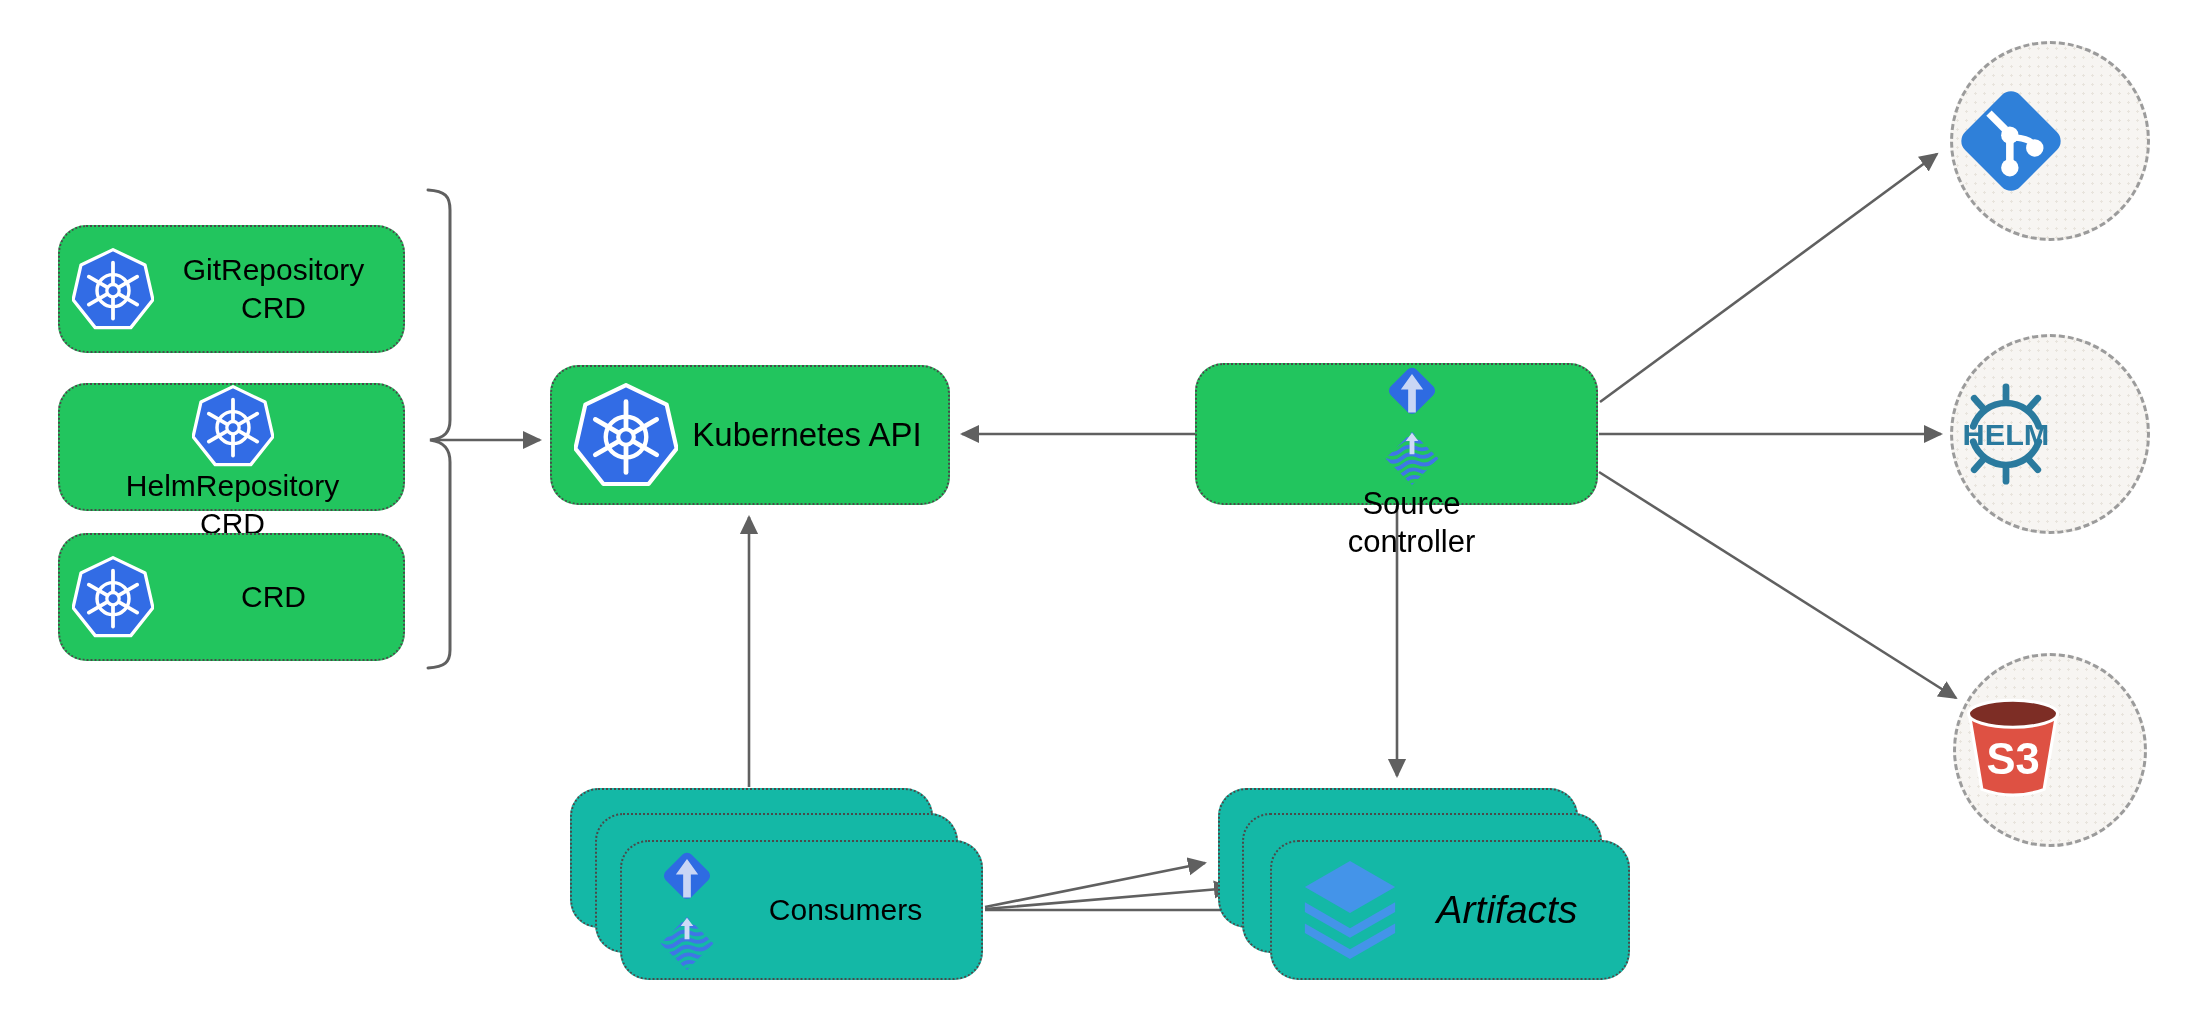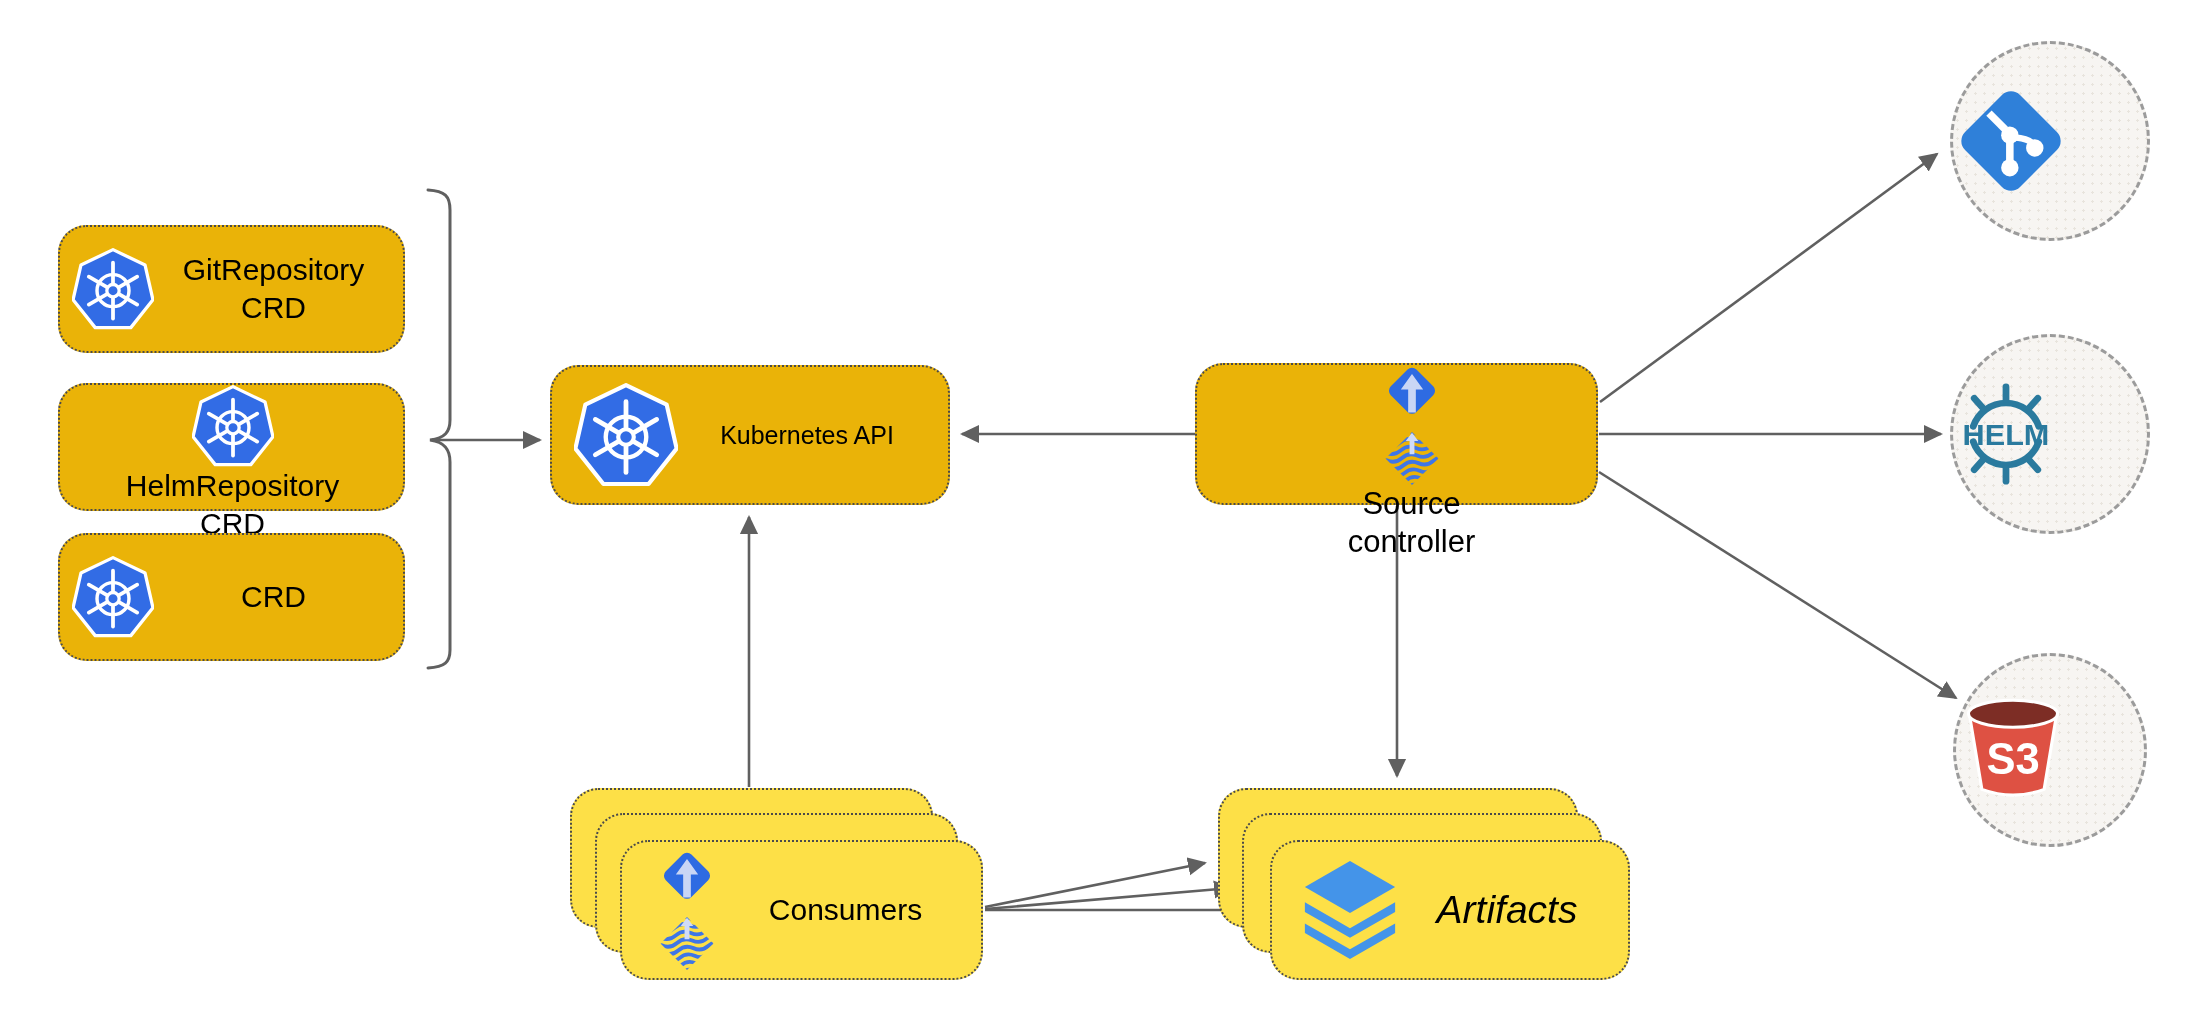--- a/index.html
+++ b/index.html
@@ -1,39 +1,39 @@
 <!DOCTYPE html>
 <html><head>
 <meta charset="utf-8">
 <style>
   html,body{margin:0;padding:0;background:#ffffff;}
   .canvas{position:relative;width:2196px;height:1030px;background:#ffffff;overflow:hidden;
           font-family:"Liberation Sans","DejaVu Sans",sans-serif;color:#000;}
   .connectors{position:absolute;left:0;top:0;width:2196px;height:1030px;}
-  .nodebox{position:absolute;background:#eab308;border:2.5px dotted #4a4a4a;border-radius:28px;
+  .nodebox{position:absolute;background:#22c55e;border:2.5px dotted #4a4a4a;border-radius:28px;
            display:flex;align-items:center;box-sizing:border-box;}
   .label{flex:1;text-align:center;font-size:30px;line-height:38px;color:#000;}
   .label .ln{display:block;}
   
   .crd{left:58px;width:347px;height:128px;padding:0 10px 0 12px;}
   #crd-git{top:225px;} #crd-helm{top:383px;flex-direction:column;} #crd-bucket{top:533px;}
   .crd .k8s{width:82px;height:82px;flex:0 0 auto;}
   
   #k8s-api{left:550px;top:365px;width:400px;height:140px;padding:0 12px 0 22px;}
   #k8s-api .k8s{width:104px;height:104px;flex:0 0 auto;}
-  #k8s-api .label{font-size:25px;}
+  #k8s-api .label{font-size:33px;}
   
   #source-controller{left:1195px;top:363px;width:403px;height:142px;padding:0 14px 0 44px;flex-direction:column;}
   .fluxicon{height:120px;width:70px;flex:0 0 auto;}
   #source-controller .label{font-size:31px;}
   
   .stack{position:absolute;}
   #stack-consumers{left:570px;top:788px;width:413px;height:192px;}
   #stack-artifacts{left:1218px;top:788px;width:412px;height:192px;}
-  .layer{position:absolute;background:#fde047;border:2.5px dotted #4a4a4a;border-radius:28px;
+  .layer{position:absolute;background:#14b8a6;border:2.5px dotted #4a4a4a;border-radius:28px;
          box-sizing:border-box;}
   #stack-consumers .layer{width:363px;height:140px;}
   #stack-artifacts .layer{width:360px;height:140px;}
   .layer.back{left:0;top:0;} 
   #stack-consumers .layer.mid{left:25px;top:25px;} #stack-consumers .layer.front{left:50px;top:52px;}
   #stack-artifacts .layer.mid{left:24px;top:25px;} #stack-artifacts .layer.front{left:52px;top:52px;}
   .layer.front{display:flex;align-items:center;padding:0 12px 0 30px;}
   #stack-consumers .label{font-size:30px;}
   #stack-artifacts .label{font-size:39px;font-style:italic;}
   .layersicon{width:96px;height:102px;flex:0 0 auto;}

